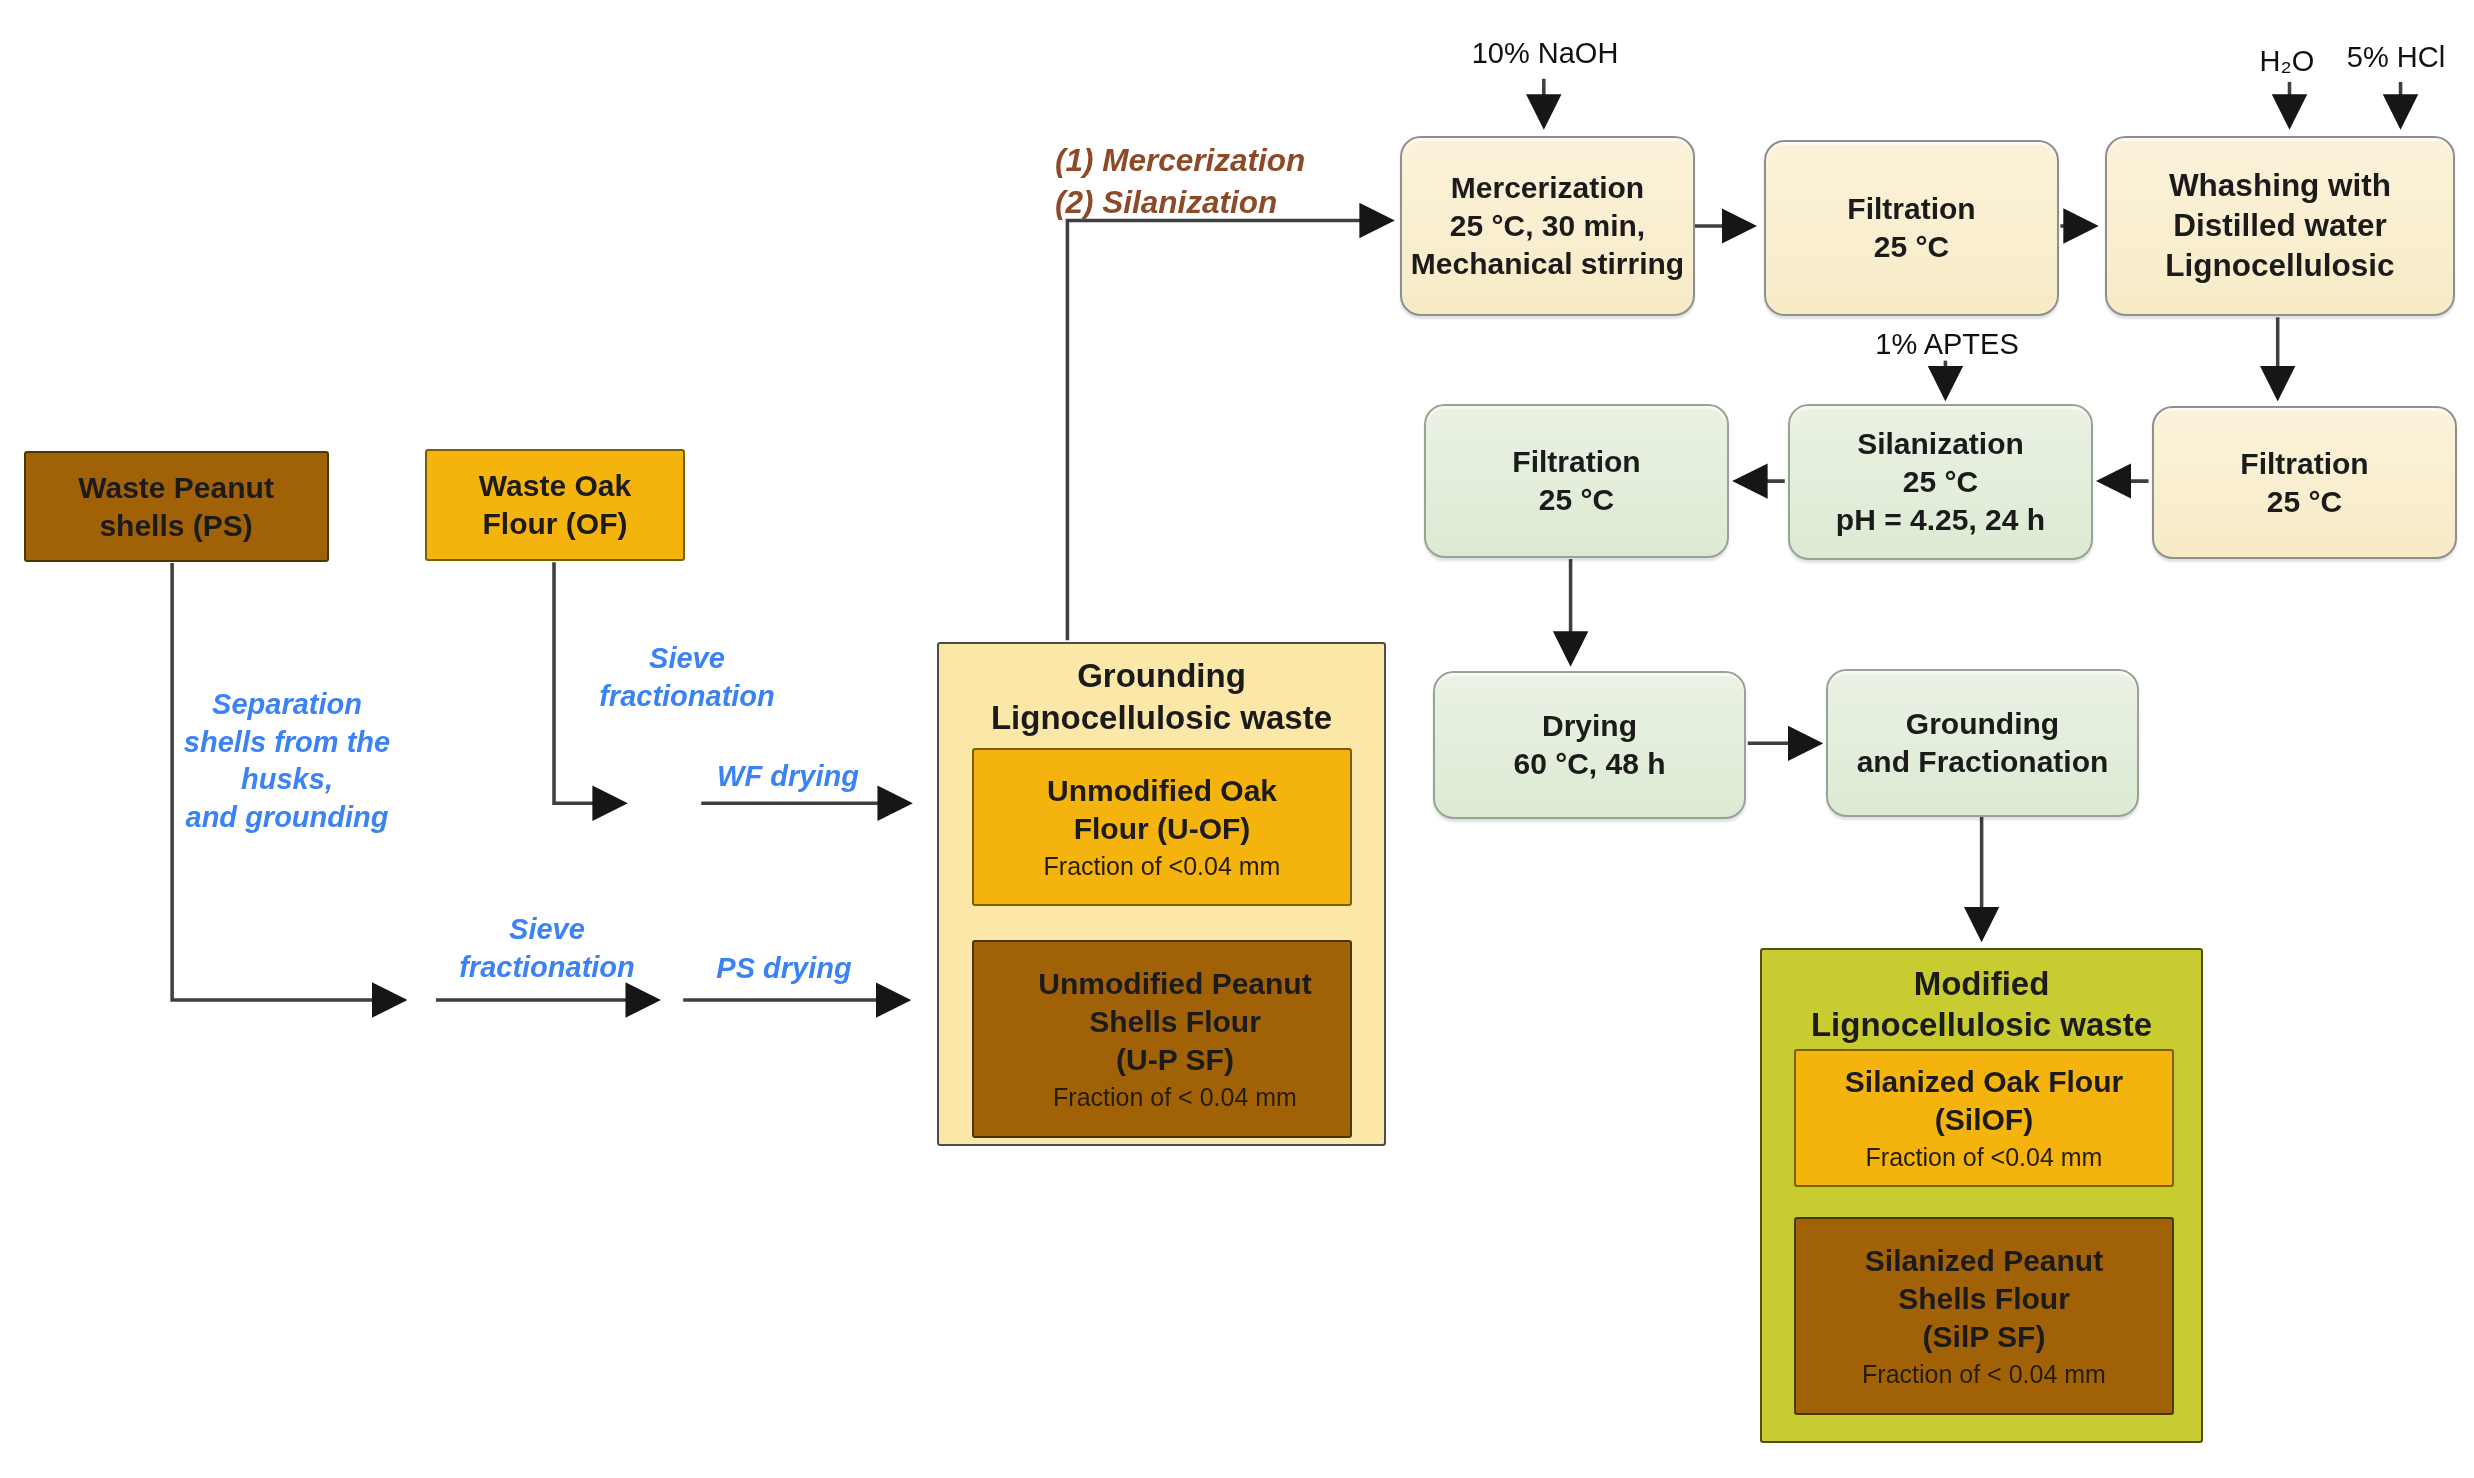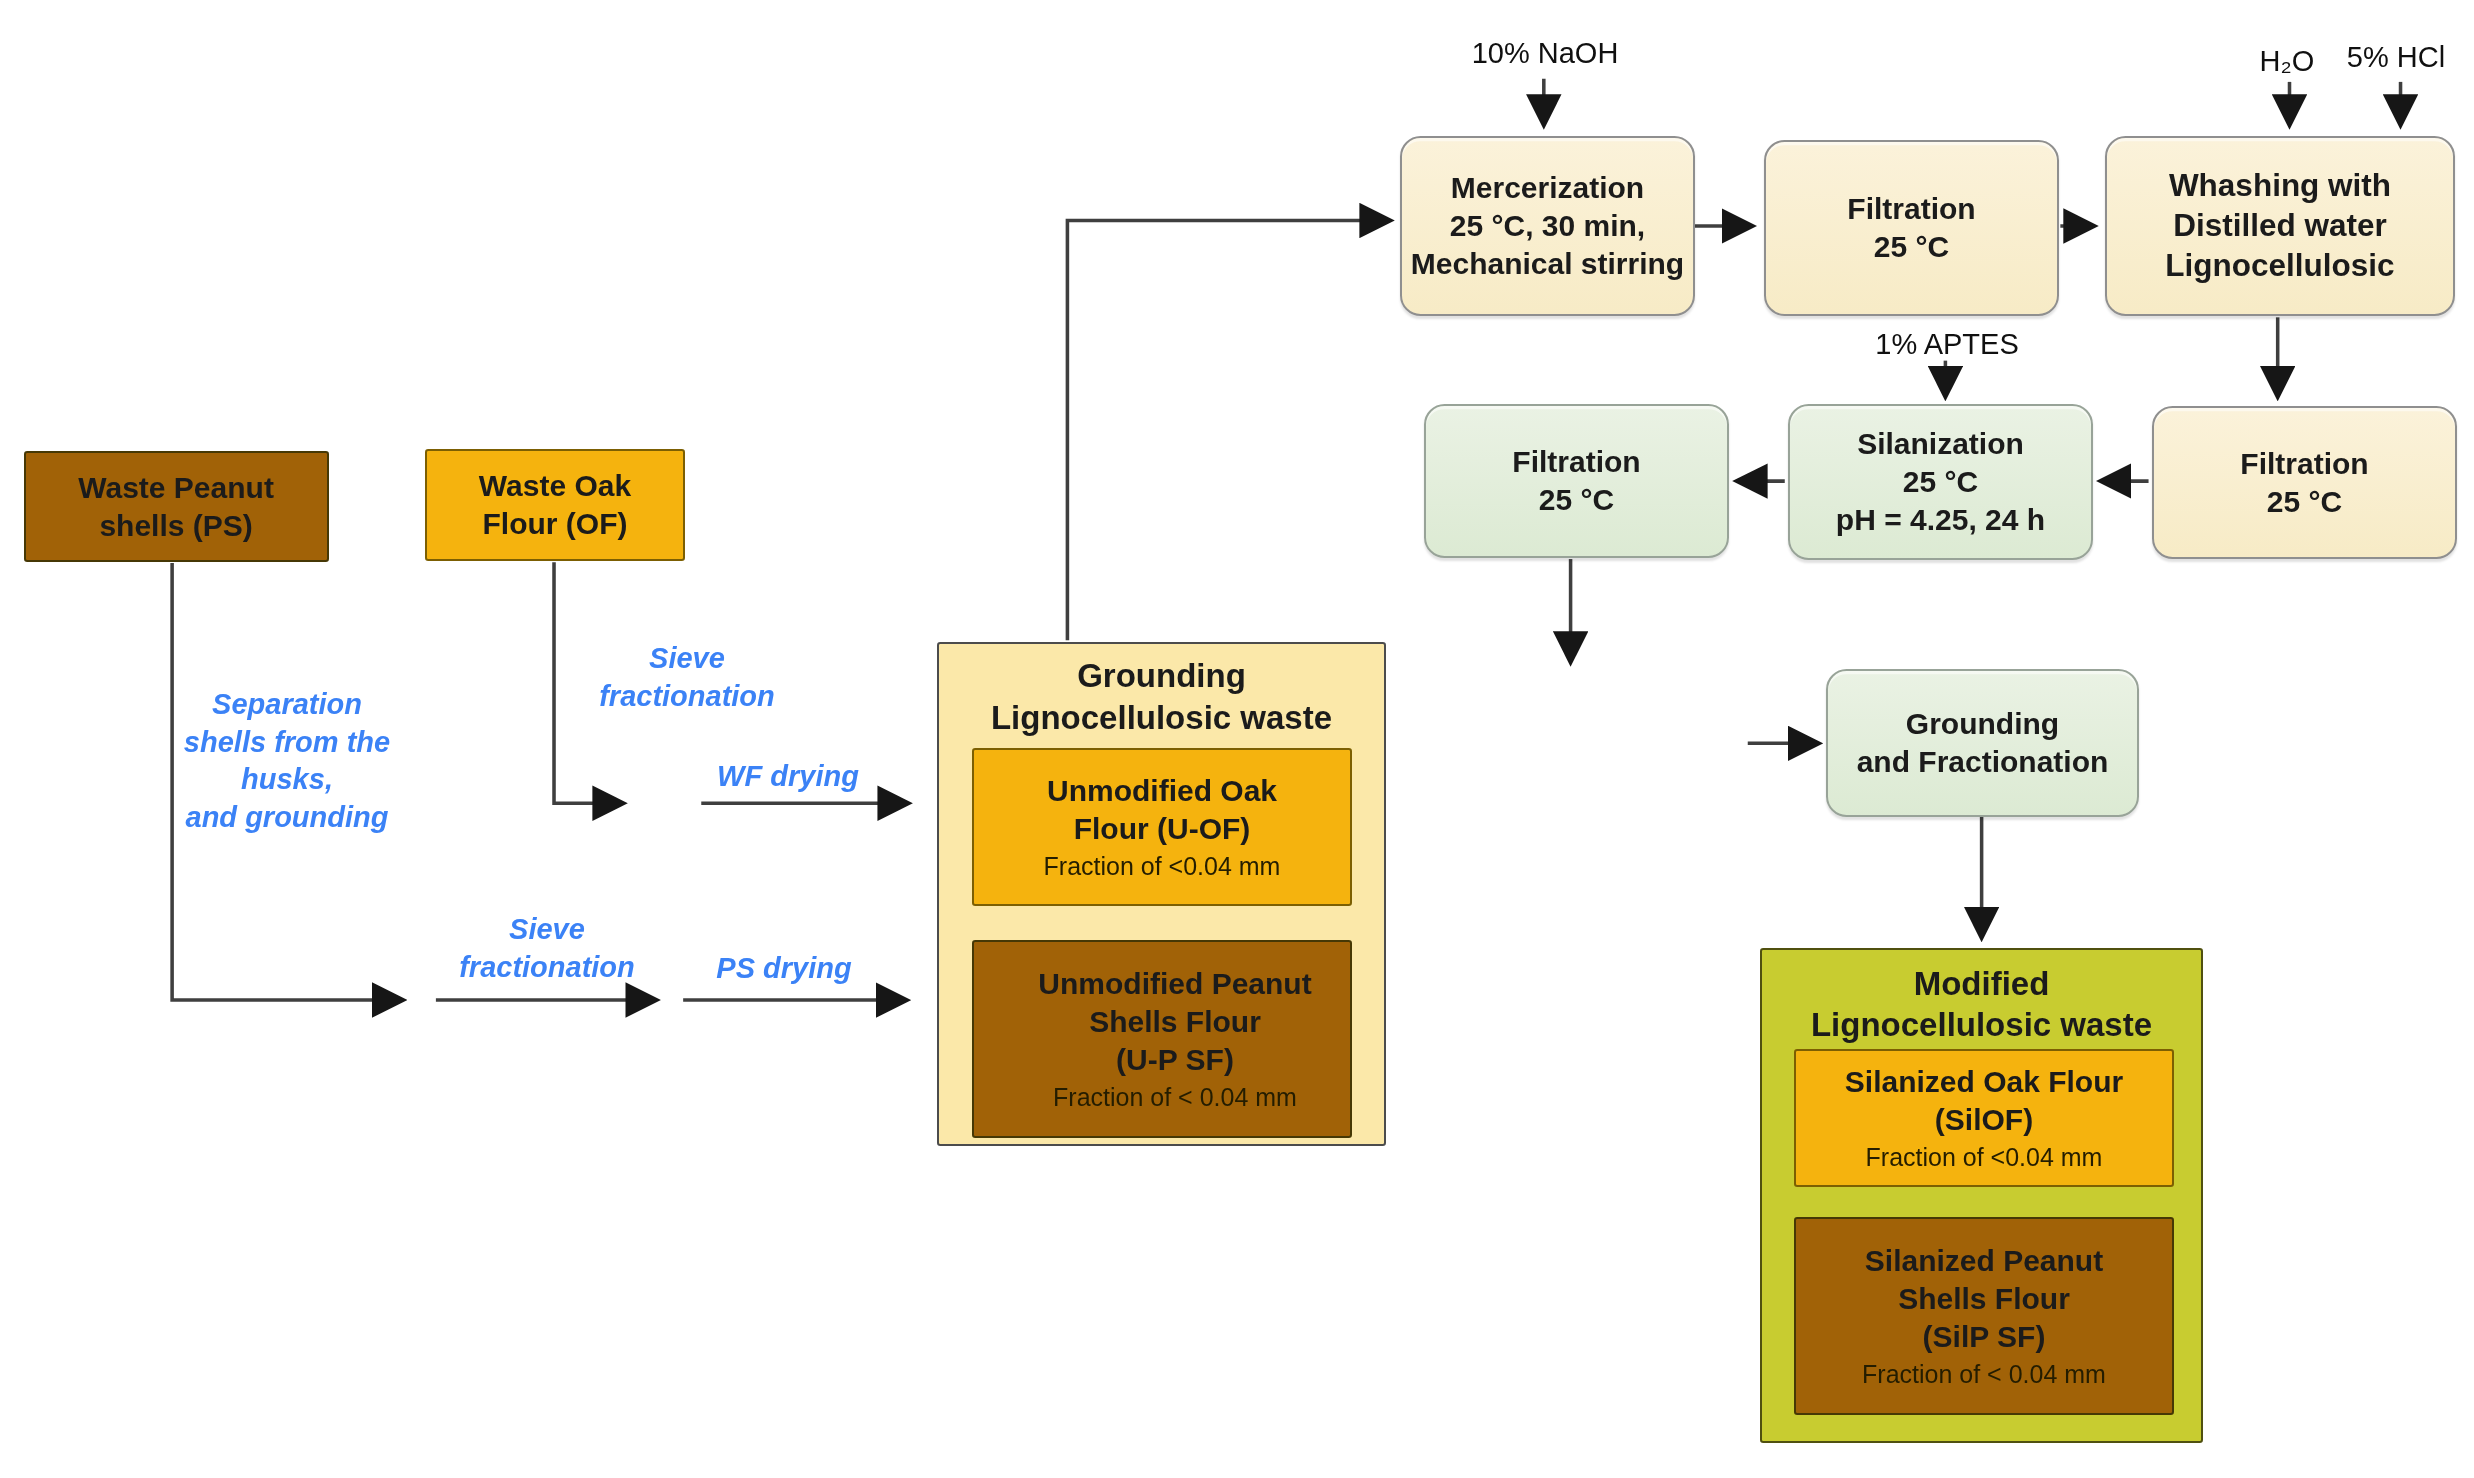--- a/index.html
+++ b/index.html
@@ -70,20 +70,24 @@
       <polyline points="703,714 703,1020 790,1020" marker-end="url(#ah)"></polyline>
       <line x1="890" y1="1020" x2="1152" y2="1020" marker-end="url(#ah)"></line>
     </g>
   </svg>
 
   <div class="inlabel" style="left:1545px;top:53px;">10% NaOH</div>
   <div class="inlabel" style="left:2287px;top:61px;">H₂O</div>
   <div class="inlabel" style="left:2396px;top:57px;">5% HCl</div>
   <div class="inlabel" style="left:1947px;top:344px;">1% APTES</div>
 
+  <div class="note" style="left:1055px;top:140px;">
+    <span class="ln">(1) Mercerization</span>
+    <span class="ln">(2) Silanization</span>
+  </div>
 
   <div class="node sq olive fs38" style="left:23.6px;top:451px;width:305px;height:111px;">
     <span class="ln">Waste Peanut</span>
     <span class="ln">shells (PS)</span>
   </div>
   <div class="node sq amber fs38" style="left:425px;top:449px;width:260px;height:112px;">
     <span class="ln">Waste Oak</span>
     <span class="ln">Flour (OF)</span>
   </div>
 
@@ -109,20 +113,24 @@
   <div class="node rbox green fs38" style="left:1788px;top:404px;width:305px;height:156px;">
     <span class="ln">Silanization</span>
     <span class="ln" style="font-weight:600;">25 °C</span>
     <span class="ln" style="font-weight:600;">pH = 4.25, 24 h</span>
   </div>
   <div class="node rbox cream fs38" style="left:2152px;top:406px;width:305px;height:153px;">
     <span class="ln">Filtration</span>
     <span class="ln" style="font-weight:600;">25 °C</span>
   </div>
 
+  <div class="node rbox green fs38" style="left:1433px;top:671px;width:313px;height:148px;">
+    <span class="ln">Drying</span>
+    <span class="ln" style="font-weight:600;">60 °C, 48 h</span>
+  </div>
   <div class="node rbox green fs38" style="left:1826px;top:669px;width:313px;height:148px;">
     <span class="ln">Grounding</span>
     <span class="ln">and Fractionation</span>
   </div>
 
   <div class="node outerpale" style="left:937px;top:642px;width:449px;height:504px;justify-content:flex-start;">
     <div class="fs42" style="margin-top:11px;">Grounding</div>
     <div class="fs42">Lignocellulosic waste</div>
   </div>
   <div class="node sq amber fs38" style="left:972px;top:748px;width:380px;height:158px;">

